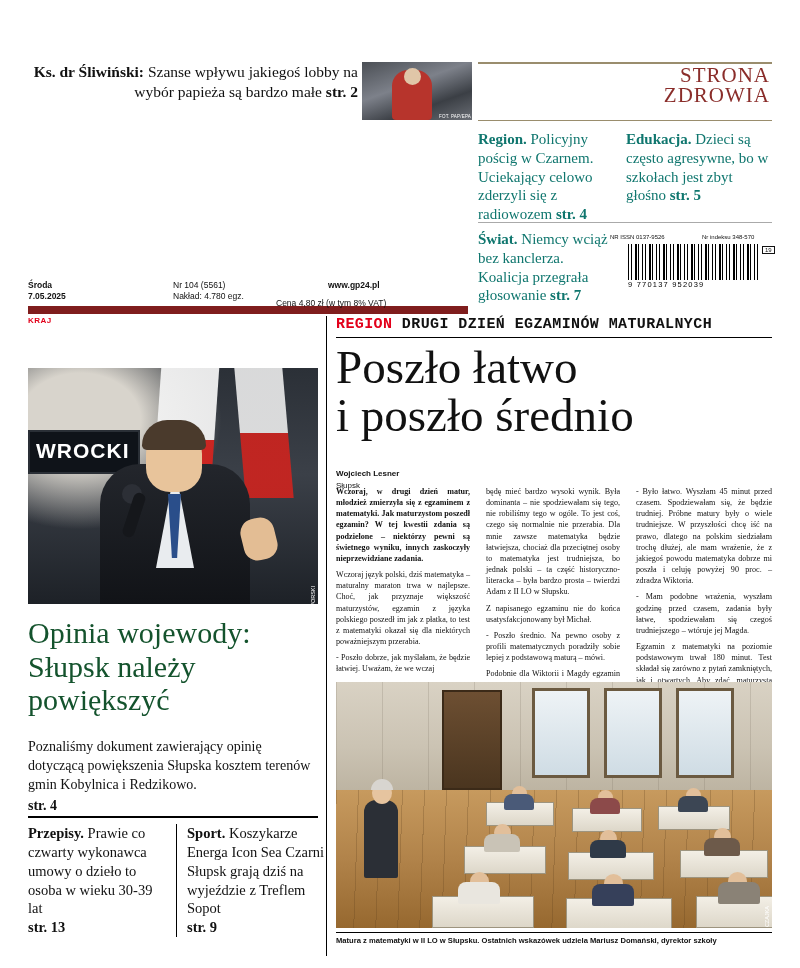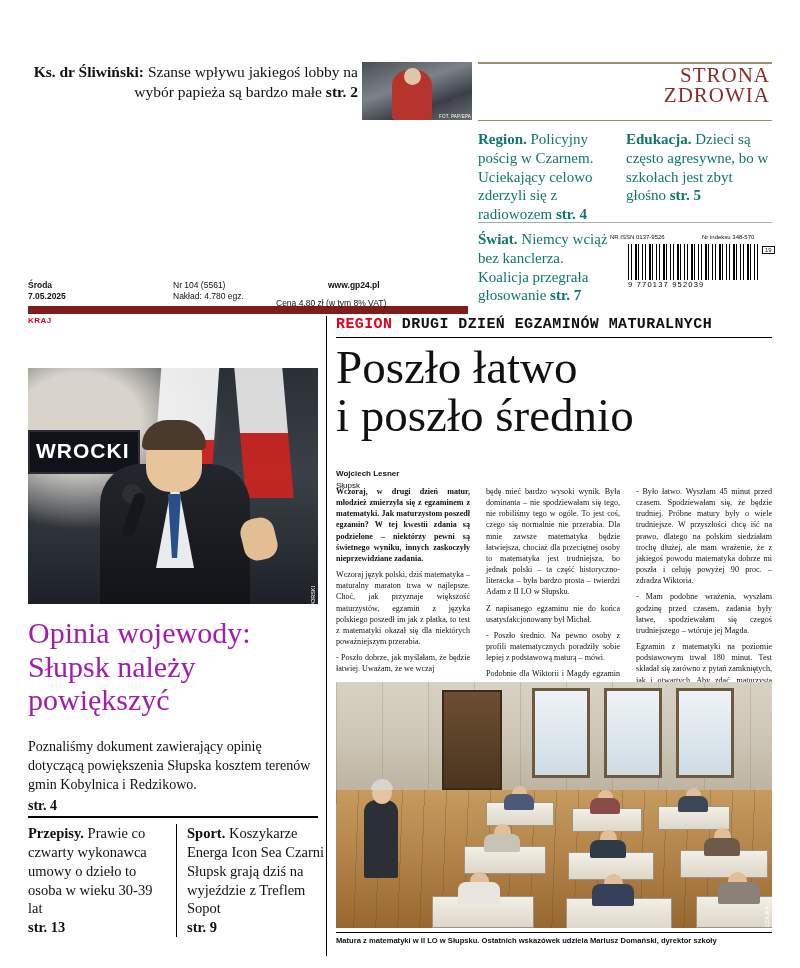--- a/index.html
+++ b/index.html
@@ -291,21 +291,21 @@
     font-family: "Liberation Sans", sans-serif;
     font-size: 5.5px; color: #fff;
     transform: rotate(-90deg); transform-origin: right bottom;
     white-space: nowrap;
   }
 
   .left-bigtitle {
     position: absolute; left: 0; top: 300px;
     width: 290px;
     font-family: "Liberation Serif", serif;
-    font-size: 30px; line-height: 1.12; color: #a21caf;
+    font-size: 30px; line-height: 1.12; color: #14532d;
   }
   .left-lead {
     position: absolute; left: 0; top: 422px;
     width: 290px;
     font-family: "Liberation Serif", serif;
     font-size: 14px; line-height: 1.35; color: #111;
   }
   .left-lead .pg { display:block; font-weight: bold; margin-top: 2px;}
 
   .rule-left {

